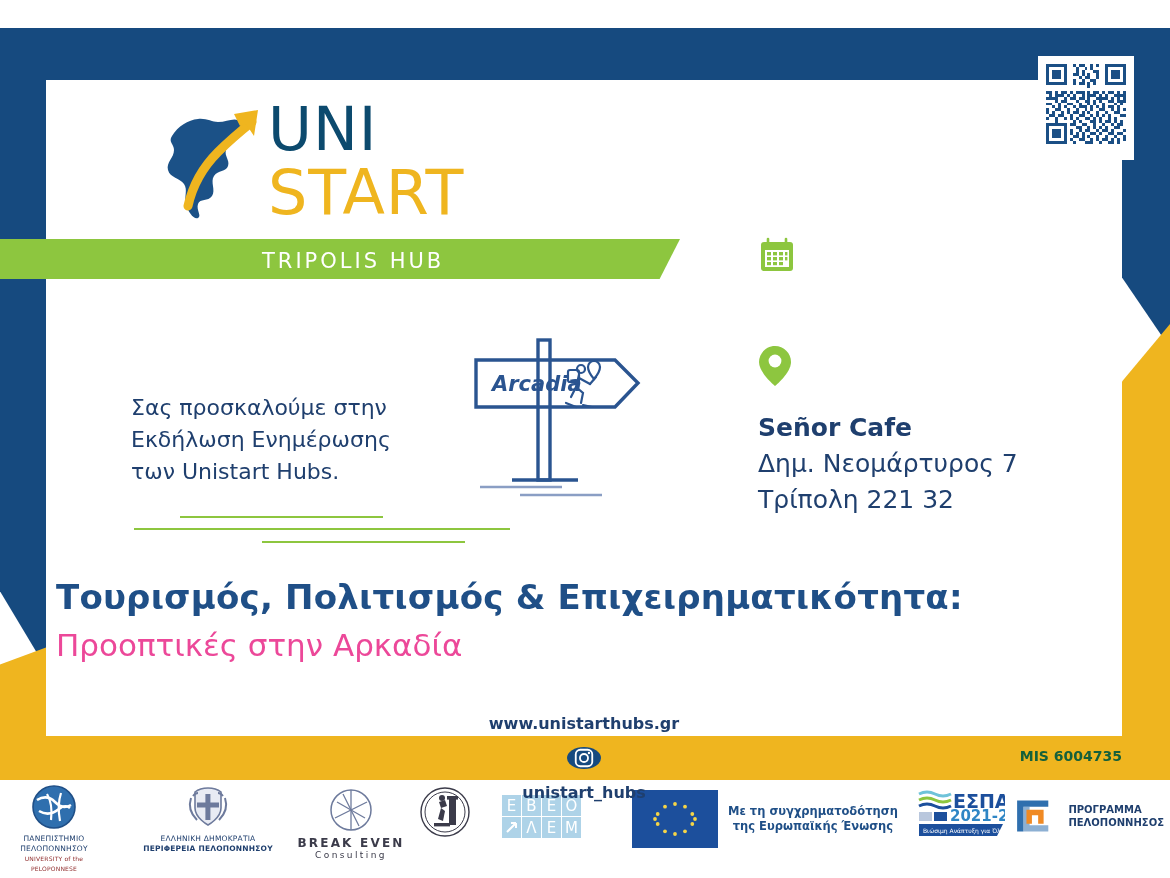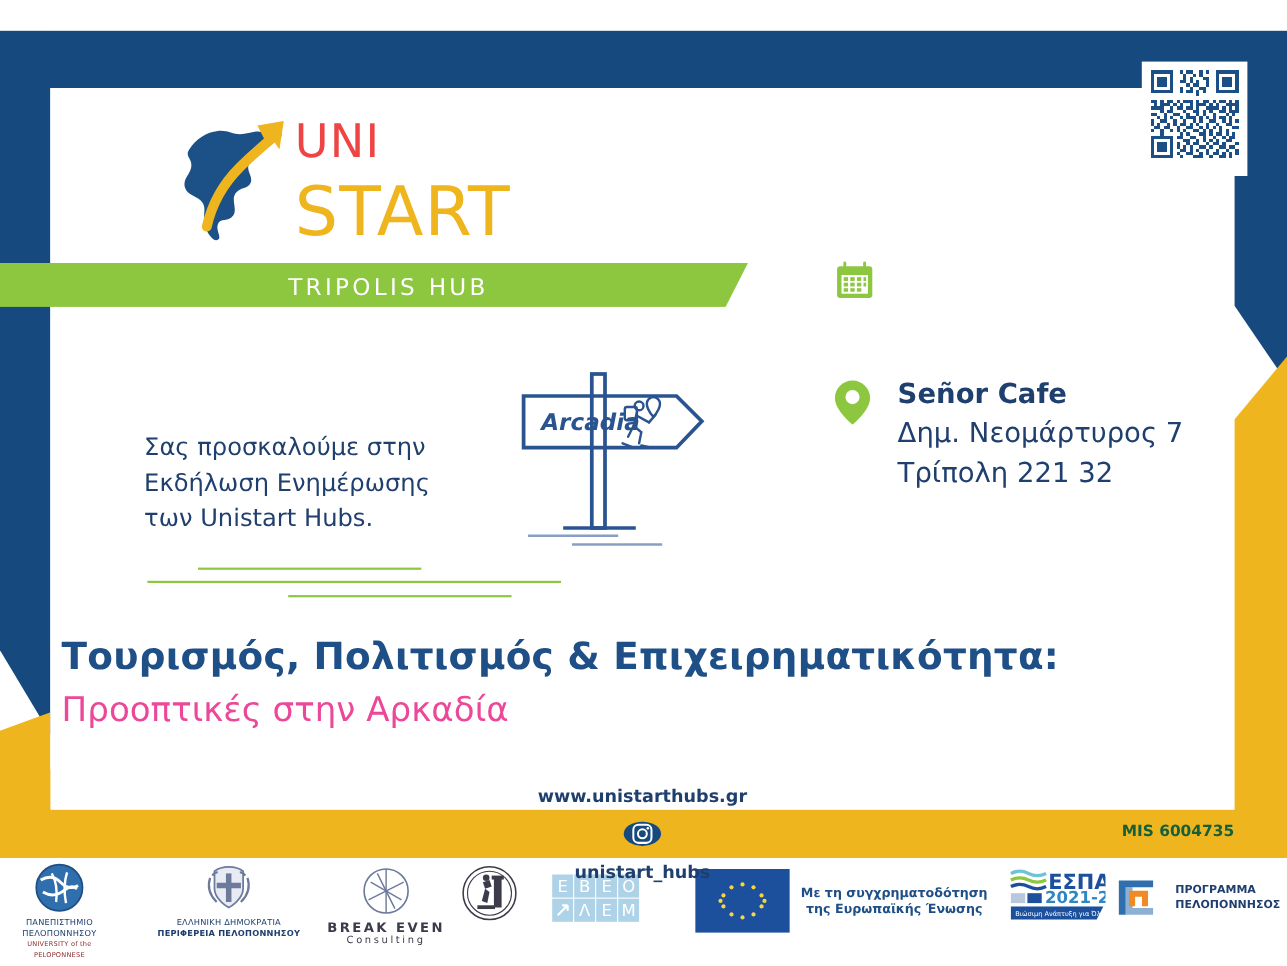--- a/index.html
+++ b/index.html
@@ -56,22 +56,22 @@
     position: absolute; left: 1038px; top: 56px; width: 96px; height: 104px;
     background: #ffffff; padding: 5px; z-index: 20;
   }
   .qr-wrap svg { display: block; }
 
   
   .logo-block { position: absolute; left: 158px; top: 96px; width: 520px; height: 135px; }
   .logo-map { position: absolute; left: 0; top: 4px; width: 118px; height: 120px; }
   .logo-words { position: absolute; left: 110px; top: 0; }
   .logo-uni {
-    font-size: 42px; font-weight: 400; letter-spacing: 1px;
-    color: #ef4444; line-height: 66px;
+    font-size: 60px; font-weight: 400; letter-spacing: 1px;
+    color: #0c4a6e; line-height: 66px;
     font-family: "DejaVu Sans", "Liberation Sans", sans-serif;
   }
   .logo-start {
     font-size: 62px; font-weight: 400; letter-spacing: 1px;
     color: #efb51f; line-height: 62px;
   }
 
   
   .green-band {
     position: absolute; left: 0; top: 239px; width: 680px; height: 40px;
@@ -81,21 +81,21 @@
   }
   .green-band-label {
     position: absolute; left: 262px; top: 249px;
     font-size: 21px; letter-spacing: 3px; color: #ffffff; font-weight: 400;
     z-index: 7;
   }
 
   
   .info-col { position: absolute; left: 758px; top: 232px; width: 340px; }
   .info-row { display: flex; align-items: flex-start; gap: 18px; }
-  .info-row + .info-row { margin-top: 62px; }
+  .info-row + .info-row { margin-top: 62px; flex-direction: column; }
   .info-icon { flex: 0 0 auto; width: 40px; padding-top: 4px; }
   .info-text { color: #1f3f6e; font-size: 25px; line-height: 36px; }
   .info-text .strong { font-weight: bold; }
 
   
   .invite {
     position: absolute; left: 131px; top: 392px; width: 330px;
     color: #1f3f6e; font-size: 22px; line-height: 32px;
   }
   .invite .b { font-weight: normal; }

